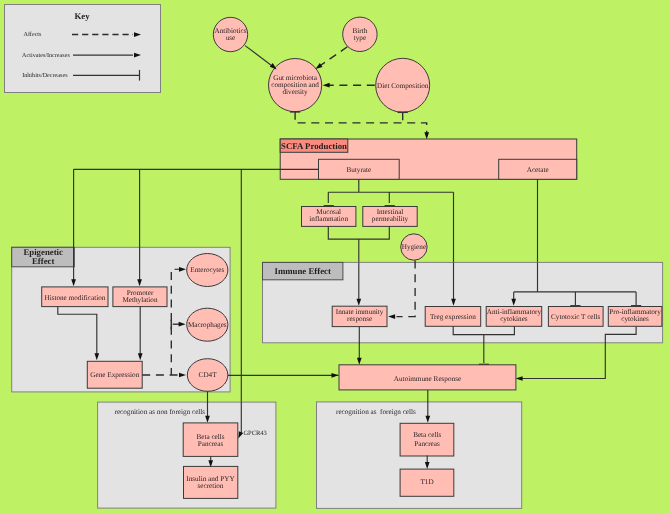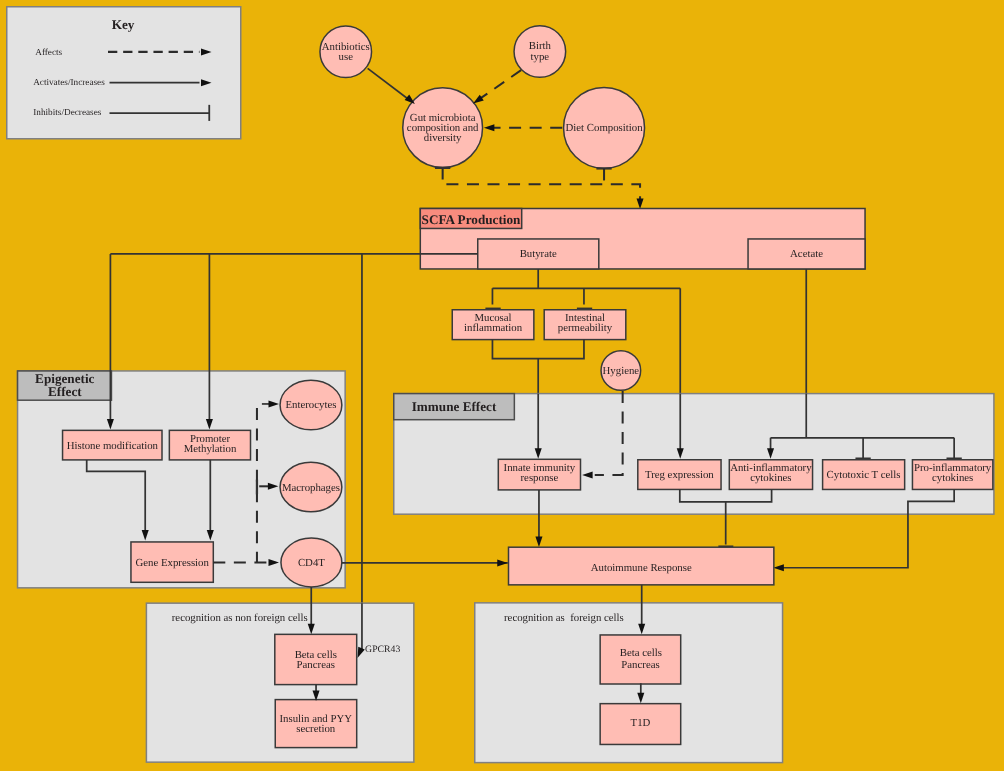--- a/index.html
+++ b/index.html
@@ -1,18 +1,18 @@
 <!DOCTYPE html>
 <html><head>
 <meta charset="utf-8">
 <style>
   html,body{margin:0;padding:0;background:#ffffff;}
   body{width:669px;height:514px;overflow:hidden;
        font-family:"Liberation Serif","DejaVu Serif",serif;}
-  #stage{position:relative;width:669px;height:514px;background:#eab308;
+  #stage{position:relative;width:669px;height:514px;background:#bef264;
          -webkit-font-smoothing:antialiased;text-rendering:geometricPrecision;}
   svg#scene{display:block;position:absolute;left:0;top:0;}
   svg#scene{transform:translateZ(0);}
   .nd{fill:#FFBDB4;stroke:#3A3A3A;stroke-width:1;}
   .panel{fill:#E3E3E3;stroke:#808080;stroke-width:1;}
   .phdr{fill:#BDBDBD;stroke:#4D4D4D;stroke-width:1;}
   .ln{stroke:#333333;stroke-width:1.15;fill:none;}
   .lnd{stroke:#2B2B2B;stroke-width:1.35;fill:none;stroke-dasharray:8 5.7;}
   .lndk{stroke:#2B2B2B;stroke-width:1.5;fill:none;stroke-dasharray:6.2 3.9;}
   .ah{fill:#111111;stroke:none;}

